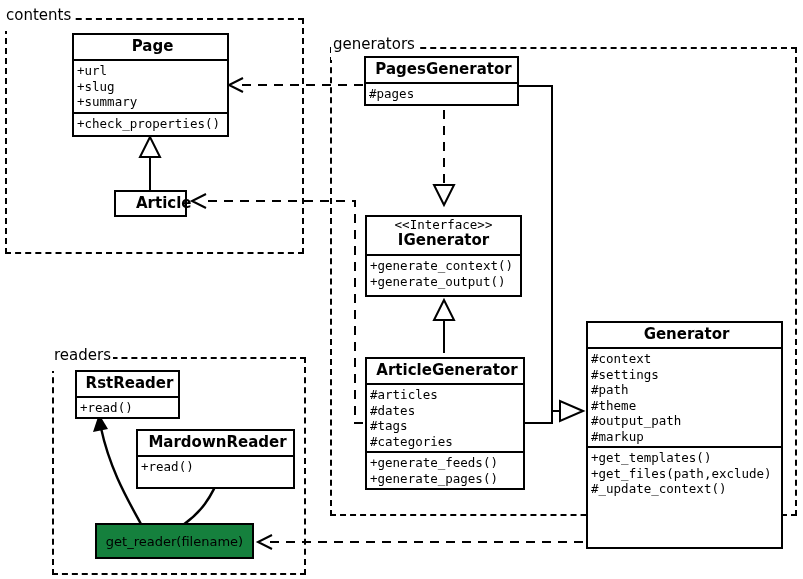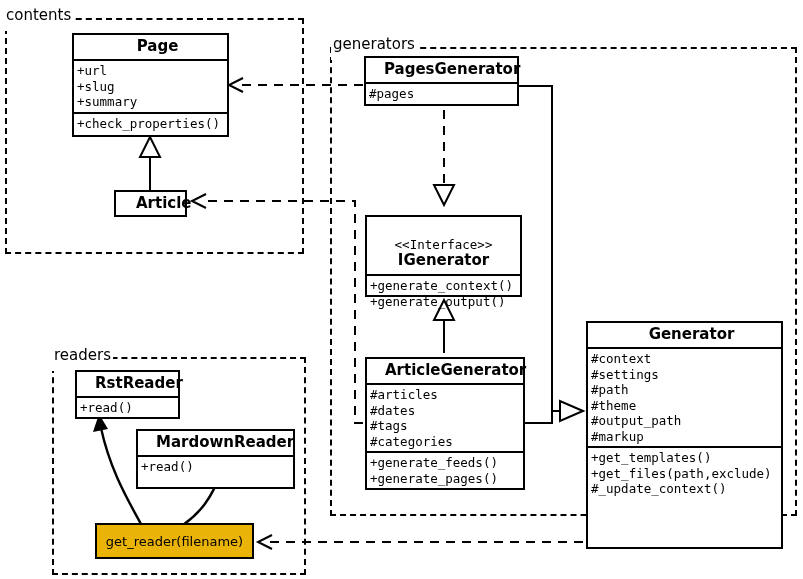--- a/index.html
+++ b/index.html
@@ -39,21 +39,21 @@
     box-sizing: border-box;
     background: #ffffff;
     display: flex;
     flex-direction: column;
   }
   .cls-title {
     font-family: "DejaVu Sans", sans-serif;
     font-weight: bold;
     font-size: 15px;
     text-align: center;
-    padding: 3px 4px 4px 18px;
+    padding: 3px 4px 4px 8px;
     line-height: 1.15;
     color: #000;
     white-space: nowrap;
   }
   .cls-stereotype {
     font-family: "DejaVu Sans Mono", monospace;
     font-weight: normal;
     font-size: 12.5px;
     display: block;
     line-height: 1.2;
@@ -66,21 +66,21 @@
     font-size: 12.5px;
     line-height: 15.5px;
     padding: 2px 2px 2px 3px;
     color: #000;
     white-space: nowrap;
   }
   .plain-box {
     position: absolute;
     border: 2px solid #000000;
     box-sizing: border-box;
-    background: #eab308;
+    background: #15803d;
     display: flex;
     align-items: center;
     justify-content: center;
     font-family: "DejaVu Sans", sans-serif;
     font-size: 13px;
     color: #000;
   }
   
   .edge-svg {
     position: absolute;
@@ -167,21 +167,21 @@
   </div>
 
   <div class="cls" style="left:364px; top:56px; width:155px; height:50px;">
     <div class="cls-title">PagesGenerator</div>
     <div class="cls-section cls-sep">
       <div>#pages</div>
     </div>
   </div>
 
   <div class="cls" style="left:365px; top:215px; width:157px; height:82px;">
-    <div class="cls-title" style="padding:20px 4px 5px 4px;">
+    <div class="cls-title" style="padding:0 4px 5px 4px;">
       <span class="cls-stereotype">&lt;&lt;Interface&gt;&gt;</span>
       <span>IGenerator</span>
     </div>
     <div class="cls-section cls-sep">
       <div>+generate_context()</div>
       <div>+generate_output()</div>
     </div>
   </div>
 
   <div class="cls" style="left:365px; top:337px; width:160px; height:133px;margin-top:20px;">

